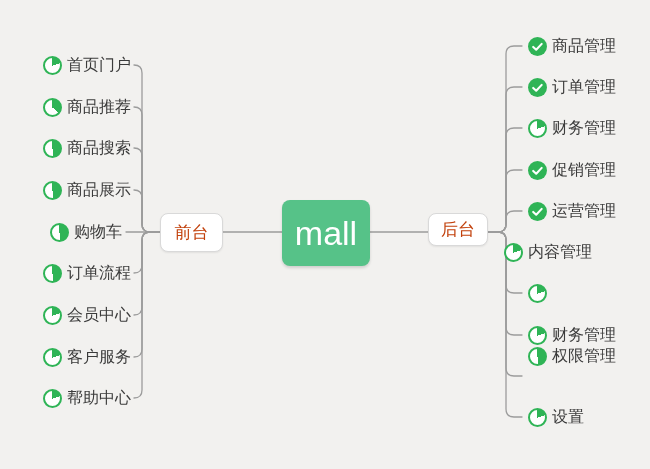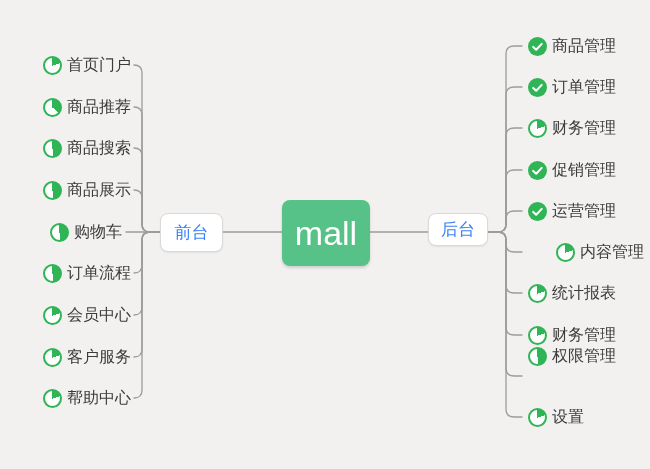--- a/index.html
+++ b/index.html
@@ -16,21 +16,21 @@
   .topic-row .label{
     font-size:16px;color:#3b3b3b;white-space:nowrap;line-height:22px;
   }
   .marker{
     width:19px;height:19px;border-radius:50%;box-sizing:border-box;flex:none;
     display:flex;align-items:center;justify-content:center;
   }
   .hub{
     position:absolute;background:#ffffff;border:1px solid #d9d9d9;border-radius:8px;
     display:flex;align-items:center;justify-content:center;
-    font-size:17px;color:#3b82f6;box-shadow:0 1px 2px rgba(0,0,0,0.07);
+    font-size:17px;color:#c2410c;box-shadow:0 1px 2px rgba(0,0,0,0.07);
     box-sizing:border-box;
   }
   .hub-front{left:160px;top:213px;width:63px;height:39px;}
   .hub-back{left:428px;top:213px;width:60px;height:33px;}
   .central{
     position:absolute;left:282px;top:200px;width:88px;height:66px;
     border-radius:8px;display:flex;align-items:center;justify-content:center;
     font-size:34px;color:#ffffff;box-shadow:0 2px 3px rgba(0,0,0,0.14);
   }
 </style>
@@ -132,27 +132,26 @@
       </div>
       <div class="topic-row" style="top: 200px; left: 528px;">
         <span class="marker">
           <svg width="19" height="19" viewBox="0 0 19 19">
       <circle cx="9.5" cy="9.5" r="9.5" fill="#2fb456"></circle>
       <path d="M5.2 9.9 L8.2 12.7 L13.7 6.9" fill="none" stroke="#ffffff" stroke-width="2.1" stroke-linecap="round" stroke-linejoin="round"></path>
           </svg>
         </span>
         <span class="label">运营管理</span>
       </div>
-      <div class="topic-row" style="top: 241px; left: 556px;">
+      <div class="topic-row" style="top: 241px; left: 504px;">
         <span class="marker" style="border: 2px solid rgb(47, 180, 86); background: conic-gradient(rgb(47, 180, 86) 0deg, rgb(47, 180, 86) 72deg, rgb(255, 255, 255) 72deg, rgb(255, 255, 255) 360deg);"></span>
         <span class="label">内容管理</span>
       </div>
       <div class="topic-row" style="top: 282px; left: 528px;">
         <span class="marker" style="border: 2px solid rgb(47, 180, 86); background: conic-gradient(rgb(47, 180, 86) 0deg, rgb(47, 180, 86) 72deg, rgb(255, 255, 255) 72deg, rgb(255, 255, 255) 360deg);"></span>
-        <span class="label">统计报表</span>
       </div>
       <div class="topic-row" style="top: 324px; left: 528px;">
         <span class="marker" style="border: 2px solid rgb(47, 180, 86); background: conic-gradient(rgb(47, 180, 86) 0deg, rgb(47, 180, 86) 72deg, rgb(255, 255, 255) 72deg, rgb(255, 255, 255) 360deg);"></span>
         <span class="label">财务管理</span>
       </div>
       <div class="topic-row" style="top: 345px; left: 528px;">
         <span class="marker" style="border: 2px solid rgb(47, 180, 86); background: conic-gradient(rgb(47, 180, 86) 0deg, rgb(47, 180, 86) 180deg, rgb(255, 255, 255) 180deg, rgb(255, 255, 255) 360deg);"></span>
         <span class="label">权限管理</span>
       </div>
       <div class="topic-row" style="top: 406px; left: 528px;">

